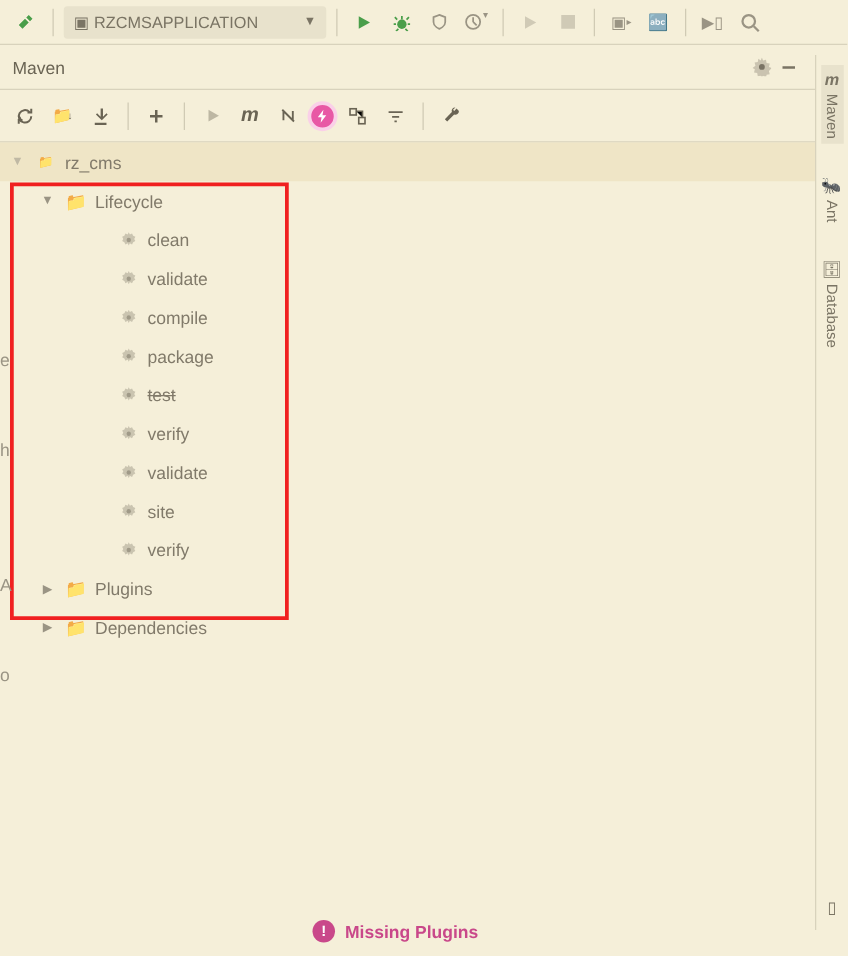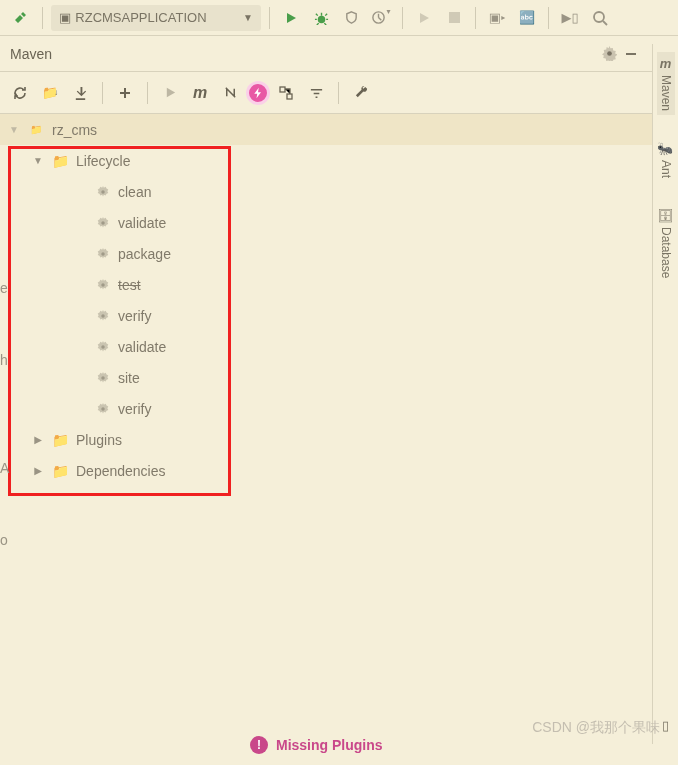--- a/index.html
+++ b/index.html
@@ -225,20 +225,30 @@
         </div>
         <div class="tree-row indent-2">
           <span class="arrow"></span>
           <span class="node-icon gear">
             <svg width="14" height="14" viewBox="0 0 16 16">
               <circle cx="8" cy="8" r="2" fill="currentColor"></circle>
               <path fill="currentColor" opacity="0.5" d="M8 1l1 2 2-1 1 2 2 1-1 2 1 2-2 1-1 2-2-1-1 2-1-2-2 1-1-2-2-1 1-2-1-2 2-1 1-2 2 1z"></path>
             </svg>
           </span>
           <span class="">validate</span>
+        </div>
+        <div class="tree-row indent-2">
+          <span class="arrow"></span>
+          <span class="node-icon gear">
+            <svg width="14" height="14" viewBox="0 0 16 16">
+              <circle cx="8" cy="8" r="2" fill="currentColor"></circle>
+              <path fill="currentColor" opacity="0.5" d="M8 1l1 2 2-1 1 2 2 1-1 2 1 2-2 1-1 2-2-1-1 2-1-2-2 1-1-2-2-1 1-2-1-2 2-1 1-2 2 1z"></path>
+            </svg>
+          </span>
+          <span class="">compile</span>
         </div>
         <div class="tree-row indent-2">
           <span class="arrow"></span>
           <span class="node-icon gear">
             <svg width="14" height="14" viewBox="0 0 16 16">
               <circle cx="8" cy="8" r="2" fill="currentColor"></circle>
               <path fill="currentColor" opacity="0.5" d="M8 1l1 2 2-1 1 2 2 1-1 2 1 2-2 1-1 2-2-1-1 2-1-2-2 1-1-2-2-1 1-2-1-2 2-1 1-2 2 1z"></path>
             </svg>
           </span>
           <span class="">package</span>
@@ -321,18 +331,17 @@
   <div class="side-tab" style="margin-top:14px">
       <span class="ticon">🗄</span>
       <span>Database</span>
     </div>
   <span class="side-bottom-icon">▯</span>
 </div>
 
 <div class="left-edge">e<br><br>h<br><br><br>A<br><br>o</div>
 
 <div class="status-bar">
-  <div class="watermark">CSDN @我那个果味</div>
   <div class="status-msg">
     <span class="warn">!</span>
     <span>Missing Plugins</span>
   </div>
 </div>
 
 </body></html>

